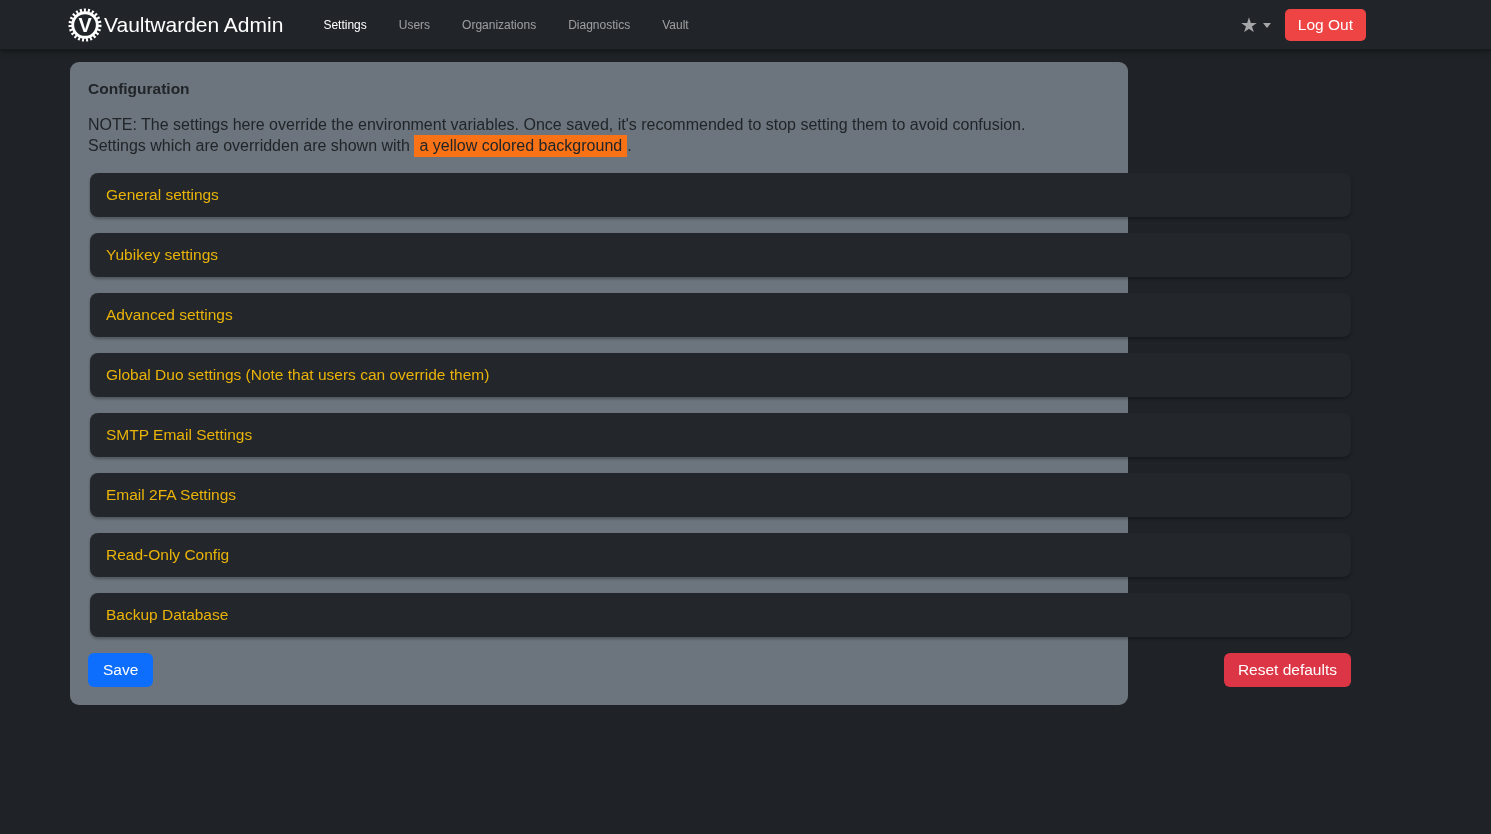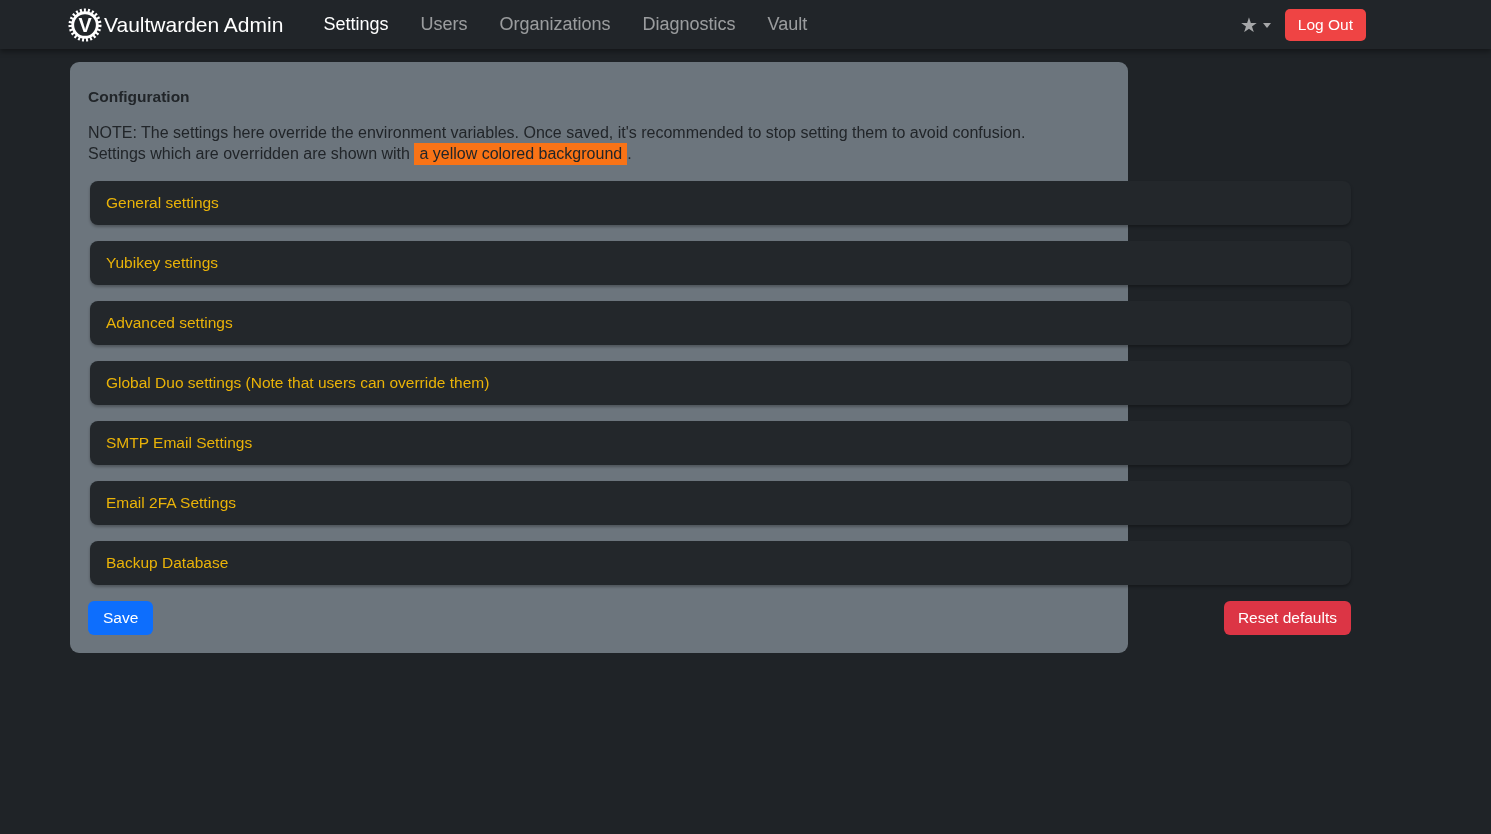--- a/index.html
+++ b/index.html
@@ -33,21 +33,21 @@
   }
   .brand svg { display: block; }
   .nav-links {
     display: flex;
     list-style: none;
     margin-left: 24px;
     align-items: center;
   }
   .nav-links li {
     padding: 8px 16px;
-    font-size: 18px;
+    font-size: 12px;
     color: rgba(255,255,255,.55);
     cursor: pointer;
     white-space: nowrap;
   }
   .nav-links li.active { color: #ffffff; }
   .nav-right {
     margin-left: auto;
     display: flex;
     align-items: center;
     gap: 14px;
@@ -84,21 +84,21 @@
     padding: 7px 13px;
     border-radius: 5px;
   }
 
   
   .config-card {
     width: 1058px;
     margin: 13px 0 0 70px;
     background: #6c757d;
     border-radius: 9px;
-    padding: 24px 19px 18px 18px;
+    padding: 16px 19px 18px 18px;
   }
   .card-title {
     color: #212529;
     font-size: 15.5px;
     font-weight: 700;
     margin: 2px 0 16px 0;
   }
   .note {
     color: #212529;
     font-size: 16px;
@@ -186,20 +186,21 @@
     <div><span>Settings which are overridden are shown with </span><span class="hl">a yellow colored background</span><span>.</span></div>
   </div>
 
   <div class="accordion">
       <button class="acc-item">General settings</button>
       <button class="acc-item">Yubikey settings</button>
       <button class="acc-item">Advanced settings</button>
       <button class="acc-item">Global Duo settings (Note that users can override them)</button>
       <button class="acc-item">SMTP Email Settings</button>
       <button class="acc-item">Email 2FA Settings</button>
+      <button class="acc-item">Read-Only Config</button>
       <button class="acc-item">Backup Database</button>
     </div>
 
   <div class="card-actions">
     <button class="btn btn-save">Save</button>
     <button class="btn btn-reset">Reset defaults</button>
   </div>
 </div>
 
 </body></html>

